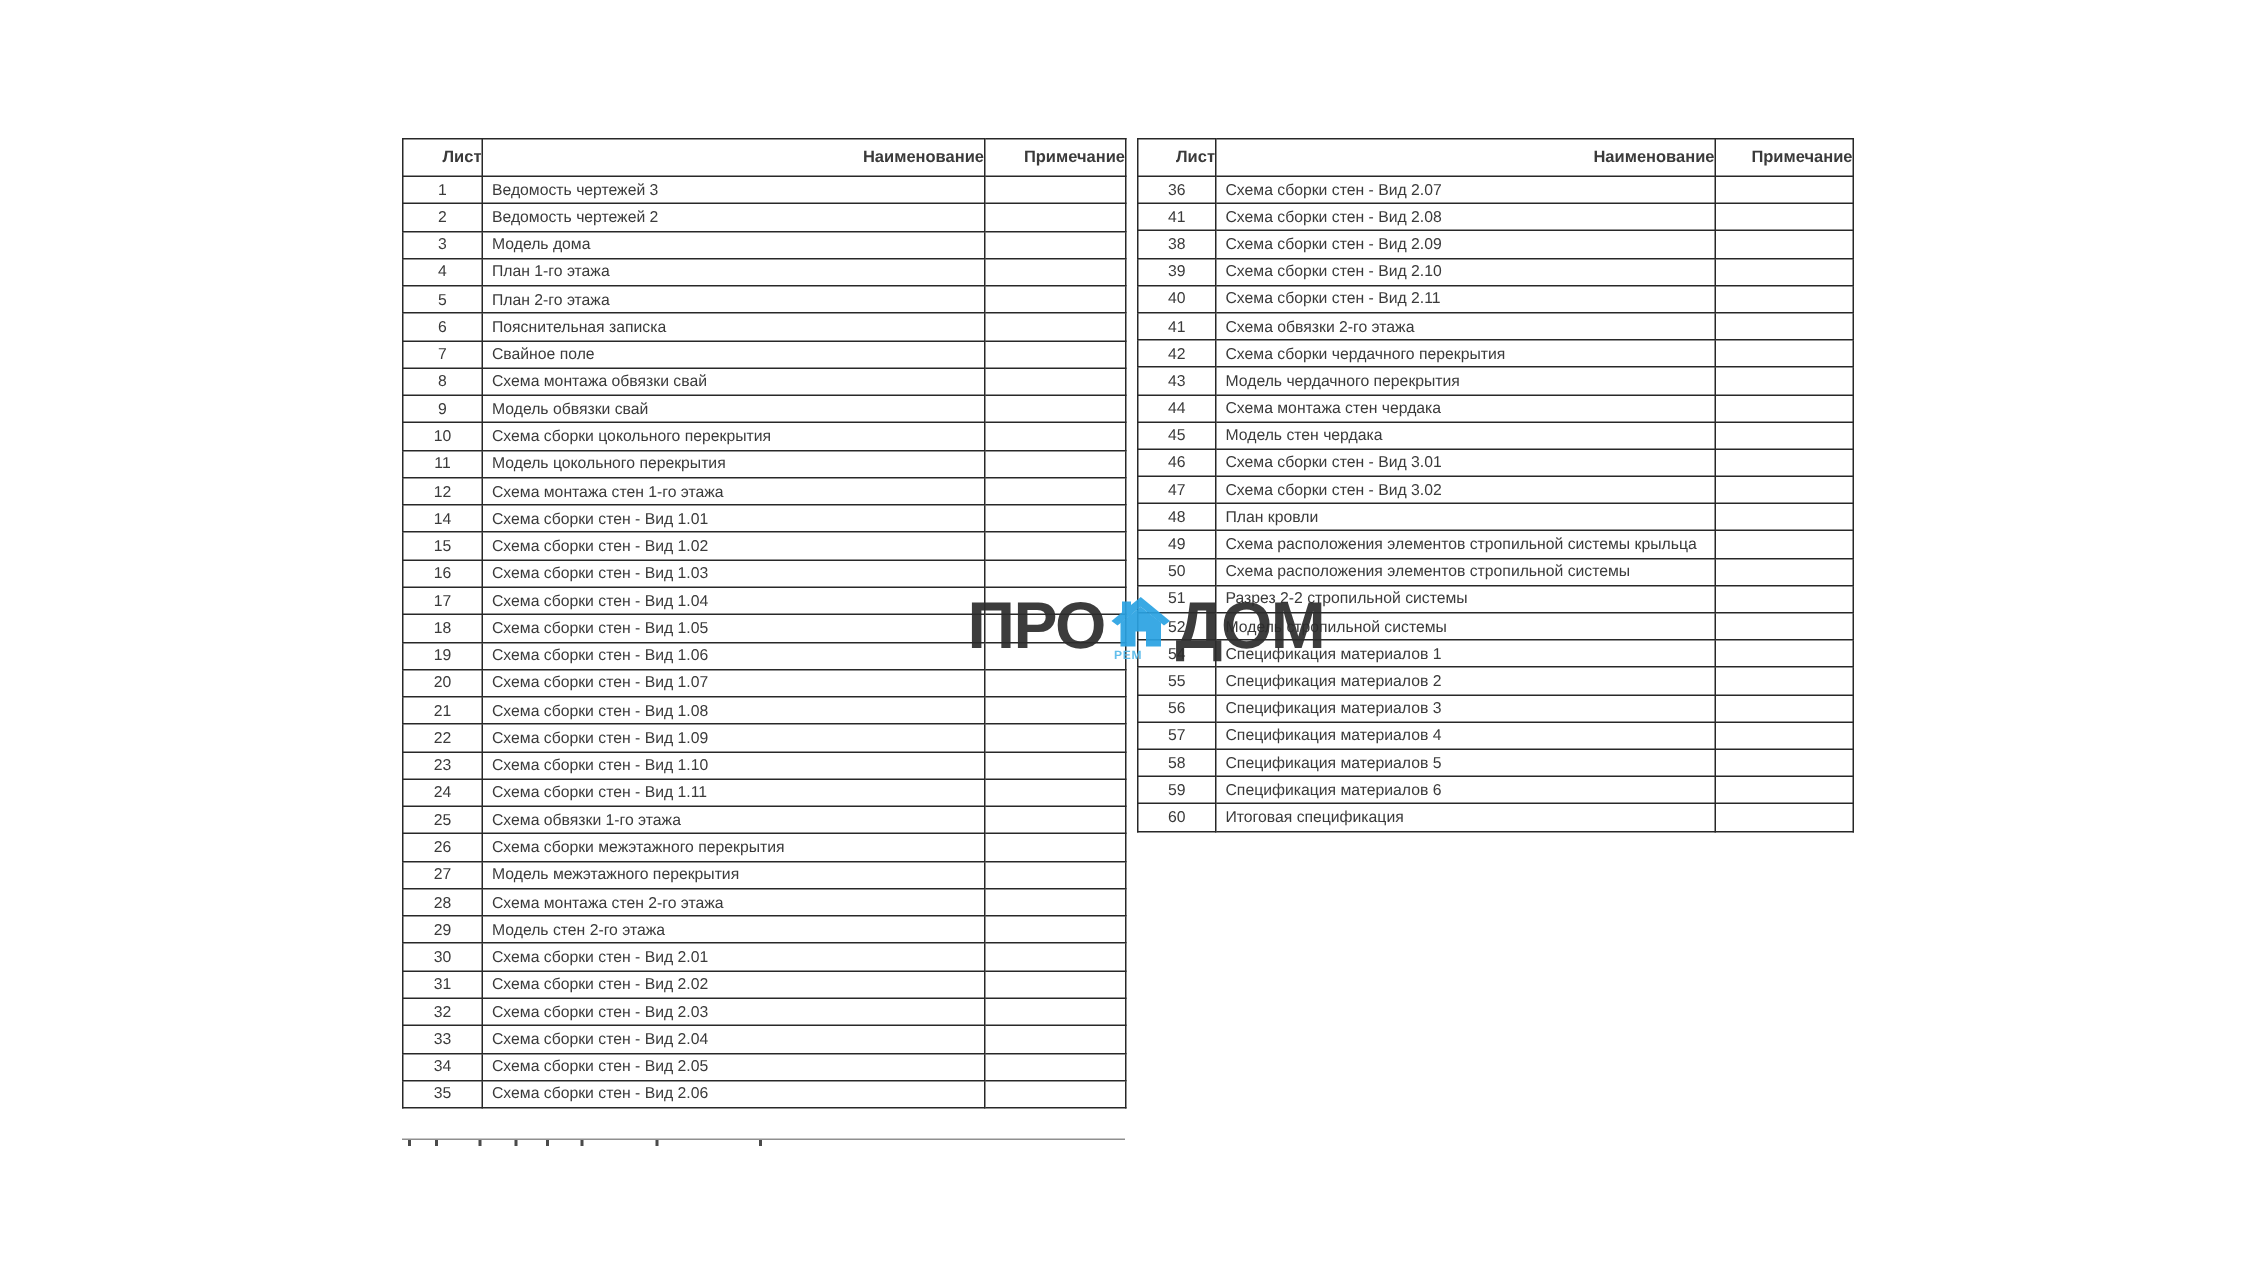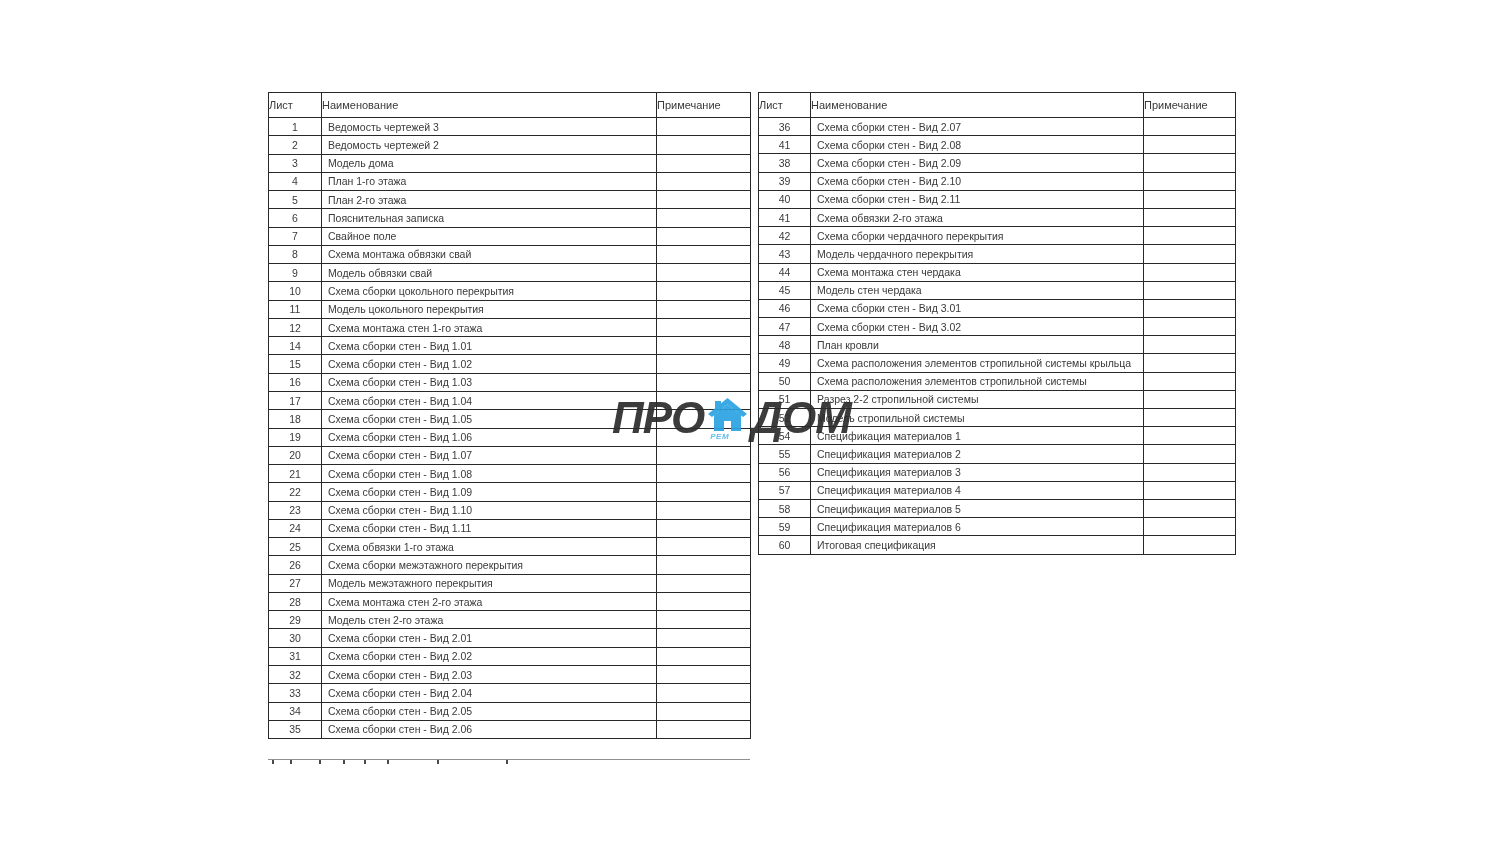--- a/index.html
+++ b/index.html
@@ -22,22 +22,22 @@
   }
   .reg-table th, .reg-table td {
     border: 1.5px solid #282828;
     font-weight: 400;
     overflow: hidden;
     white-space: nowrap;
   }
   .reg-table th {
     font-size: 11px;
     color: #3a3a3a;
-    text-align: left;
-    font-weight: 400;
+    text-align: right;
+    font-weight: 700;
   }
   .reg-table thead tr { height: 25px; }
   .reg-table td { font-size: 10.5px; }
   .reg-table td.c-num  { text-align: center; }
   .reg-table td.c-name { text-align: left; padding-left: 6px; }
   .reg-table td.c-note { }
 
   #table-left  { left: 268px; top: 92px;  width: 482px; }
   #table-left  tbody tr { height: 18.27px; }
   #table-right { left: 758px; top: 92px;  width: 477px; }
@@ -53,27 +53,26 @@
   }
   .cutoff-row i {
     position: absolute; top: 0;
     width: 2px; height: 5px;
     background: #4a4a4a;
   }
 
   
   .watermark {
     position: absolute;
-    left: 612px; top: 396px;
+    left: 645px; top: 396px;
     display: flex;
     align-items: flex-start;
     gap: 3px;
     opacity: 0.92;
     pointer-events: none;
-    font-style: italic;
   }
   .wm-text {
     font-size: 44px;
     line-height: 44px;
     font-weight: 800;
     letter-spacing: -1px;
     color: #2c2c2c;
     font-family: "Liberation Sans", sans-serif;
   }
   .wm-house {

